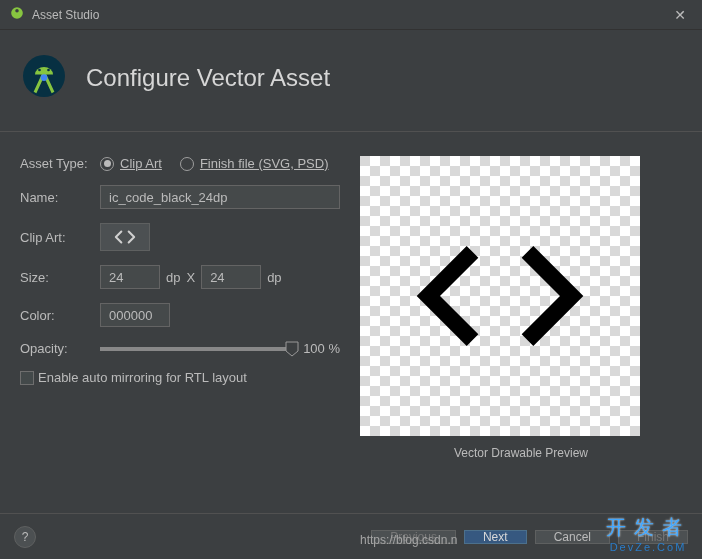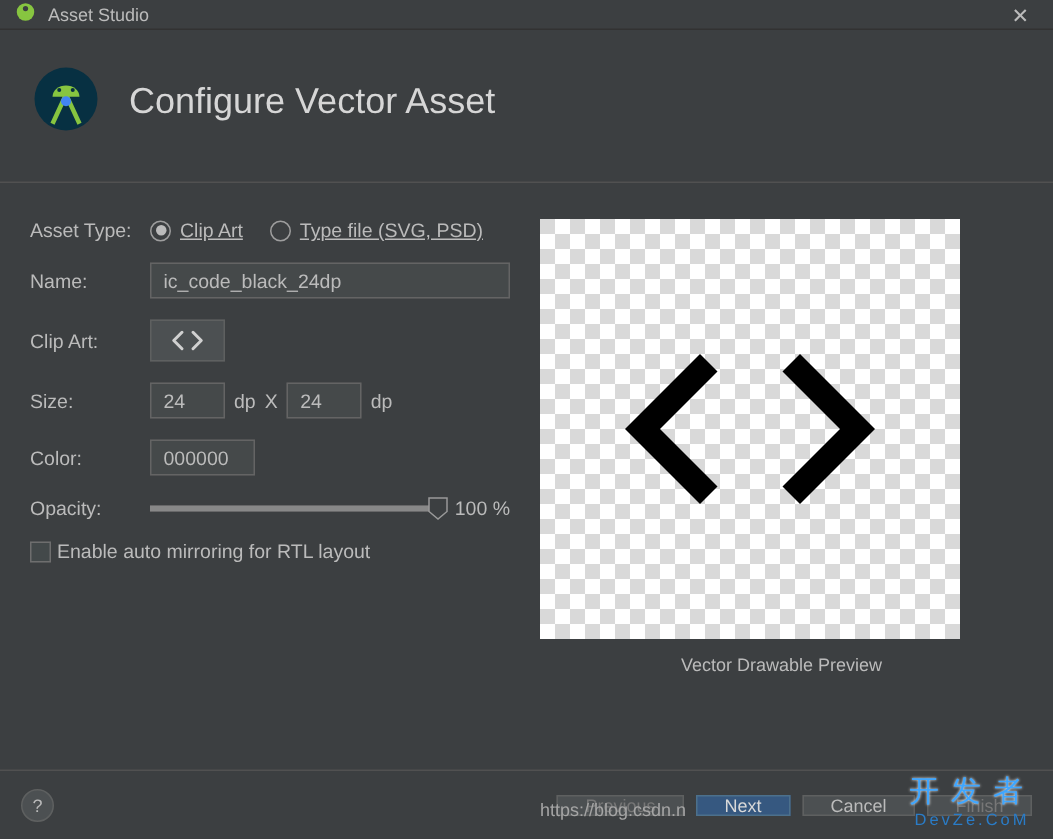--- a/index.html
+++ b/index.html
@@ -6,21 +6,21 @@
 body {
   font-family: "Segoe UI", Arial, sans-serif;
   background: #3c3f41;
   color: #bbbbbb;
   font-size: 13px;
   width: 702px;
   height: 559px;
   overflow: hidden;
 }
 .titlebar {
-  height: 20px;
+  height: 30px;
   background: #3c3f41;
   display: flex;
   align-items: center;
   padding: 0 10px;
   border-bottom: 1px solid #323232;
 }
 .titlebar .app-icon { margin-right: 8px; }
 .titlebar .title { flex: 1; color: #bbbbbb; font-size: 12px; }
 .titlebar .close { color: #bbbbbb; font-size: 14px; cursor: pointer; padding: 2px 6px; }
 .header {
@@ -45,21 +45,21 @@
 .radio-circle.checked::after { content: ""; width: 7px; height: 7px; background: #bbbbbb; border-radius: 50%; }
 input[type=text] {
   background: #45494a;
   border: 1px solid #646464;
   color: #bbbbbb;
   padding: 4px 8px;
   font-size: 13px;
   height: 24px;
 }
 .name-input { width: 240px; }
-.size-input { width: 50px; }
+.size-input { width: 60px; }
 .color-input { width: 70px; }
 .clipart-btn {
   background: #4c5052;
   border: 1px solid #5e6060;
   width: 50px;
   height: 28px;
   display: flex;
   align-items: center;
   justify-content: center;
   cursor: pointer;
@@ -141,21 +141,21 @@
   <div class="form">
     <div class="row">
       <span class="label">Asset Type:</span>
       <div class="radio-group">
         <div class="radio">
           <span class="radio-circle checked"></span>
           <span>Clip Art</span>
         </div>
         <div class="radio">
           <span class="radio-circle"></span>
-          <span>Type file (SVG, PSD)</span>
+          <span>Finish file (SVG, PSD)</span>
         </div>
       </div>
     </div>
 
     <div class="row">
       <span class="label">Name:</span>
       <input type="text" class="name-input" value="ic_code_black_24dp" style="">
     </div>
 
     <div class="row">

